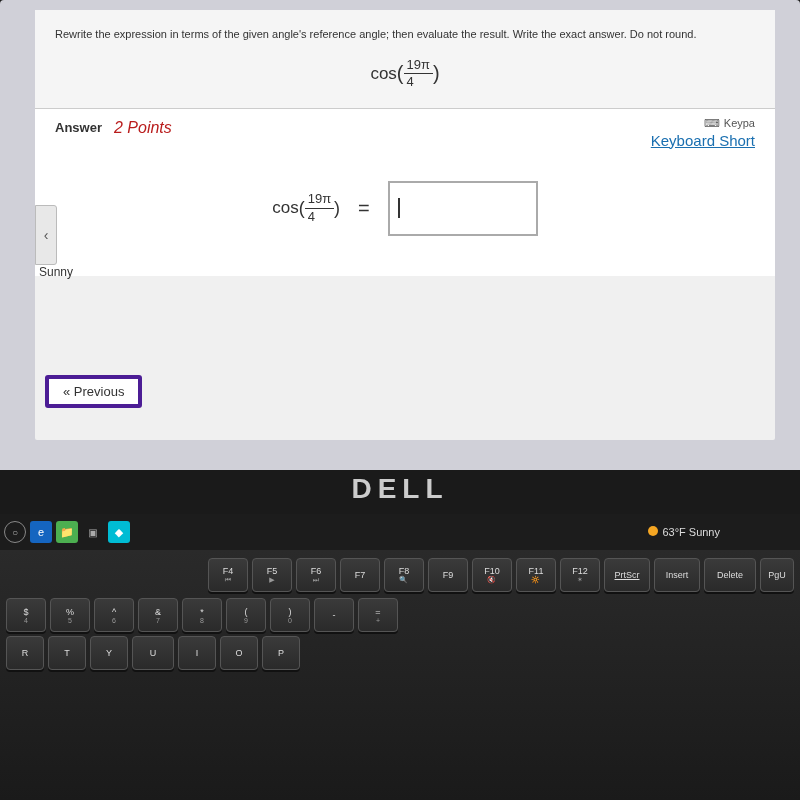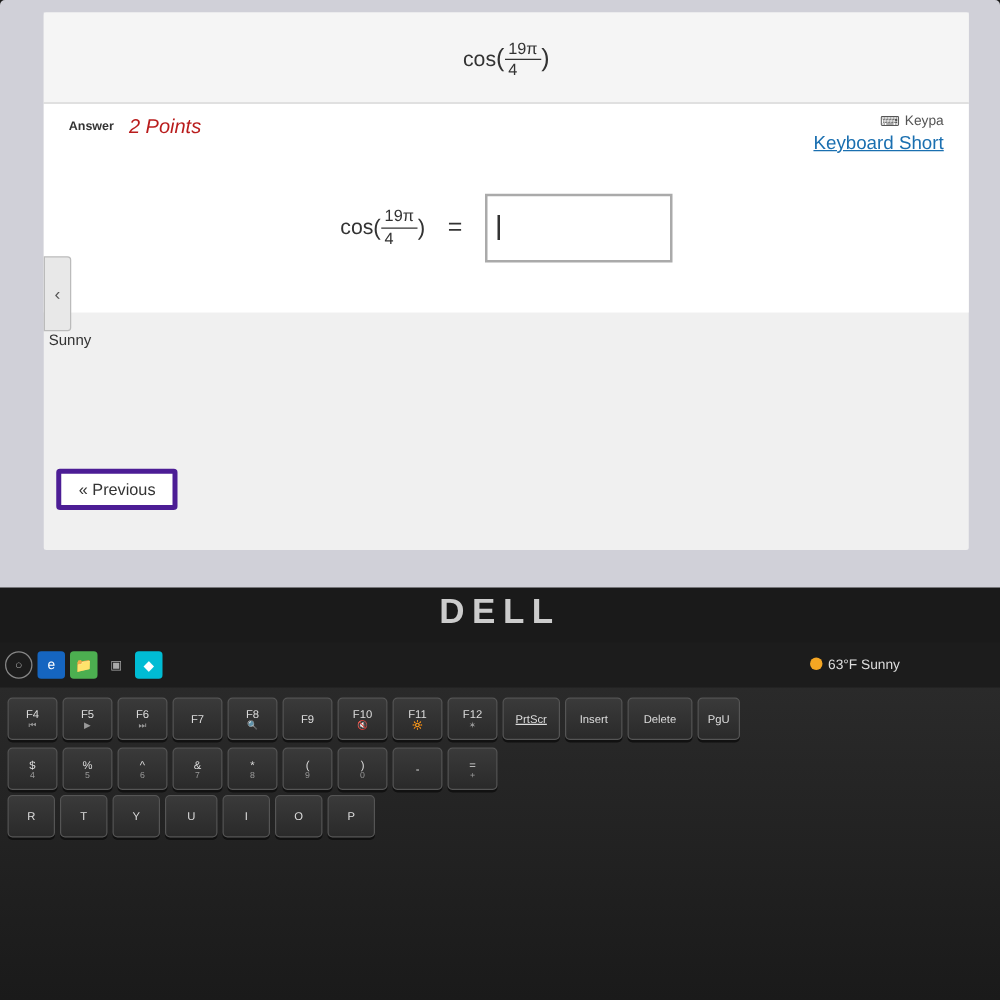--- a/index.html
+++ b/index.html
@@ -53,21 +53,21 @@
     }
 
     .answer-header {
       display: flex;
       align-items: center;
       gap: 12px;
       margin-bottom: 14px;
     }
 
     .answer-label {
-      font-size: 10px;
+      font-size: 13px;
       font-weight: bold;
       color: #333;
     }
 
     .answer-points {
       font-size: 16px;
       color: #b91c1c;
       font-style: italic;
     }
 
@@ -262,20 +262,21 @@
       bottom: 0;
       left: 0;
       width: 800px;
       height: 250px;
       background: linear-gradient(180deg, #2a2a2a 0%, #1a1a1a 100%);
       padding: 8px 4px 0 4px;
     }
 
     .keyboard-top-row {
       display: flex;
+      justify-content: flex-end;
       gap: 4px;
       margin-bottom: 6px;
       padding: 0 2px;
     }
 
     .key {
       background: linear-gradient(180deg, #3a3a3a 0%, #2a2a2a 100%);
       border: 1px solid #555;
       border-radius: 4px;
       color: #ddd;
@@ -344,20 +345,21 @@
       display: inline-block;
     }
   </style>
 </head>
 <body>
 
 <div class="screen">
   <div class="worksheet">
 
     <div class="problem-section">
+      <div class="problem-text">Rewrite the expression in terms of the given angle's reference angle; then evaluate the result. Write the exact answer. Do not round.</div>
       <div class="math-display">
         <span class="cos-wrapper">
           cos<span style="font-size:20px">(</span>
           <span class="fraction">
             <span class="numerator">19π</span>
             <span class="denominator">4</span>
           </span>
           <span style="font-size:20px">)</span>
         </span>
       </div>

